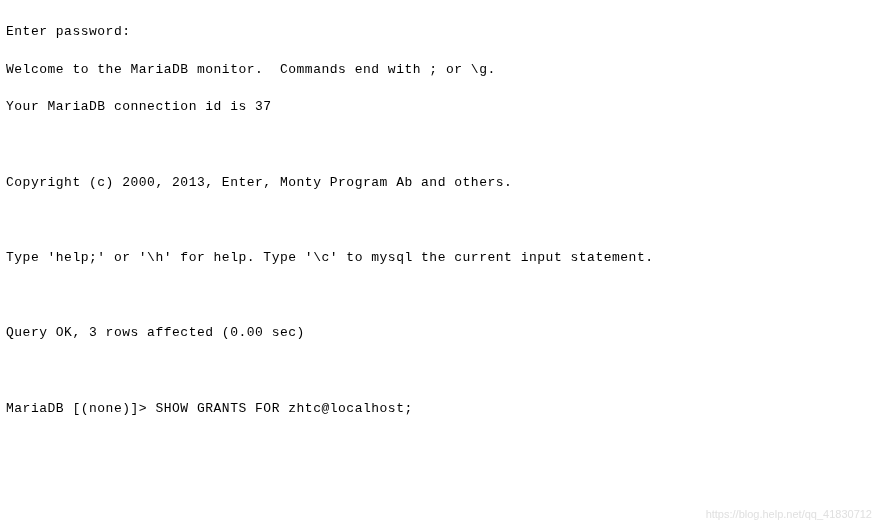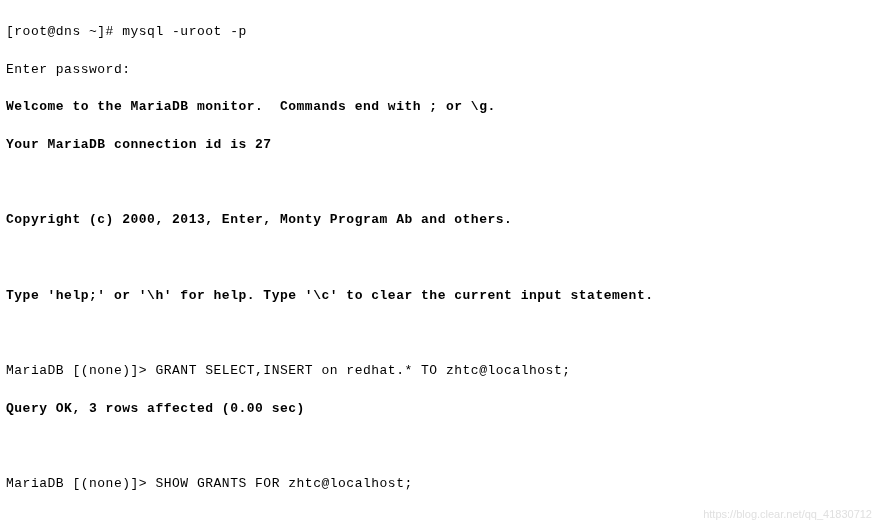--- a/index.html
+++ b/index.html
@@ -18,53 +18,51 @@
       height: 527px;
       letter-spacing: 0.5px;
       overflow: hidden;
       position: relative;
     }
     .terminal {
       white-space: pre-wrap;
       word-break: break-all;
     }
     .bold {
-      font-weight: bold;
+      font-weight: normal;
     }
     .watermark {
       position: absolute;
       right: 12px;
       bottom: 4px;
       color: #e0e0e0;
       font-family: Arial, sans-serif;
       font-size: 11px;
       letter-spacing: 0;
     }
   </style>
 </head>
 <body>
 
 <div class="terminal">
-<div>[root@dns ~]# mysql -uroot -p</div>
 <div>Enter password:</div>
 <div class="bold">Welcome to the MariaDB monitor.  Commands end with ; or \g.</div>
-<div class="bold">Your MariaDB connection id is 27</div>
+<div class="bold">Your MariaDB connection id is 37</div>
 <div>&nbsp;</div>
 <div class="bold">Copyright (c) 2000, 2013, Enter, Monty Program Ab and others.</div>
 <div>&nbsp;</div>
-<div class="bold">Type 'help;' or '\h' for help. Type '\c' to clear the current input statement.</div>
+<div class="bold">Type 'help;' or '\h' for help. Type '\c' to mysql the current input statement.</div>
 <div>&nbsp;</div>
-<div>MariaDB [(none)]&gt; GRANT SELECT,INSERT on redhat.* TO zhtc@localhost;</div>
 <div class="bold">Query OK, 3 rows affected (0.00 sec)</div>
 <div>&nbsp;</div>
 <div>MariaDB [(none)]&gt; SHOW GRANTS FOR zhtc@localhost;</div>
 
 
 
 
 
 
 
 
 
 </div>
 
-<div class="watermark">https://blog.clear.net/qq_41830712</div>
+<div class="watermark">https://blog.help.net/qq_41830712</div>
 
 </body></html>

